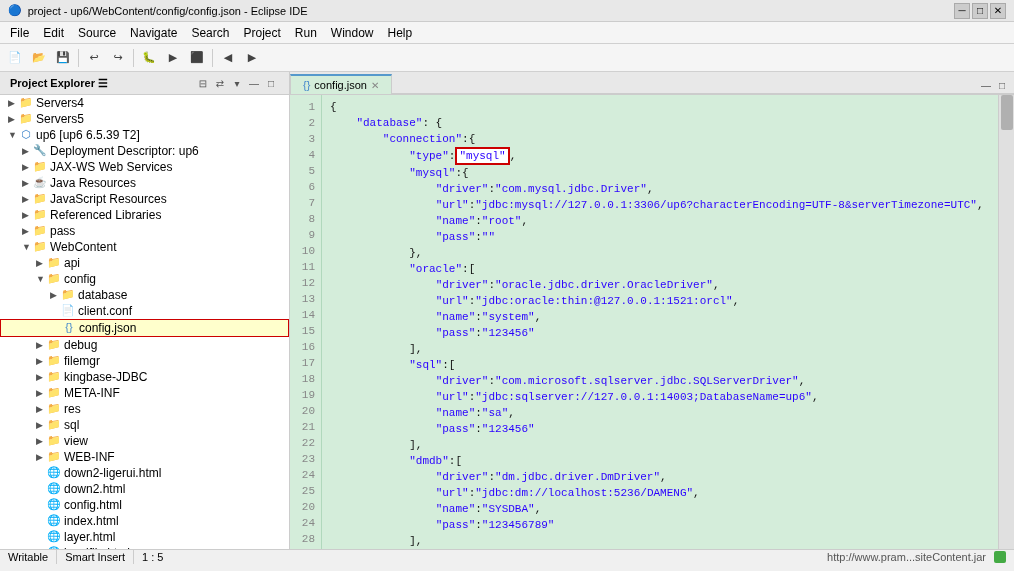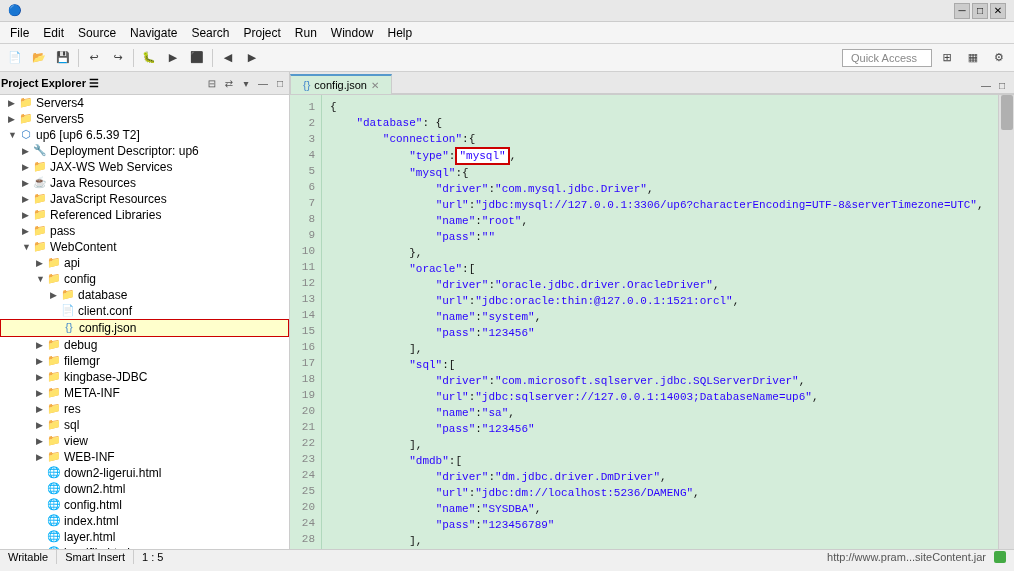--- a/index.html
+++ b/index.html
@@ -87,21 +87,21 @@
       width: 290px;
       min-width: 290px;
       background: #fff;
       border-right: 1px solid #ccc;
       display: flex;
       flex-direction: column;
       overflow: hidden;
     }
     #project-explorer-header {
       background: #e8e8e8;
-      padding: 3px 1px;
+      padding: 3px 10px;
       font-size: 11px;
       font-weight: bold;
       border-bottom: 1px solid #ccc;
       display: flex;
       align-items: center;
       justify-content: space-between;
     }
     #project-explorer-toolbar {
       display: flex; gap: 1px; align-items: center;
     }
@@ -215,20 +215,21 @@
       flex: 1;
       overflow: hidden;
     }
   </style>
 </head>
 <body>
 
 <div id="title-bar">
   <div id="title-bar-left">
     <span>🔵</span>
+    <span>project - up6/WebContent/config/config.json - Eclipse IDE</span>
   </div>
   <div id="title-bar-right">
     <div class="title-btn">─</div>
     <div class="title-btn">□</div>
     <div class="title-btn">✕</div>
   </div>
 </div>
 
 <div id="menu-bar">
   <span class="menu-item">File</span>
@@ -249,26 +250,20 @@
   <div class="toolbar-sep"></div>
   <button class="toolbar-btn" title="Undo">↩</button>
   <button class="toolbar-btn" title="Redo">↪</button>
   <div class="toolbar-sep"></div>
   <button class="toolbar-btn" title="Debug">🐛</button>
   <button class="toolbar-btn" title="Run">▶</button>
   <button class="toolbar-btn" title="Stop">⬛</button>
   <div class="toolbar-sep"></div>
   <button class="toolbar-btn" title="Back">◀</button>
   <button class="toolbar-btn" title="Forward">▶</button>
-  <div class="toolbar-quick-access">
-    <div class="quick-access-box">Quick Access</div>
-    <button class="toolbar-btn">⊞</button>
-    <button class="toolbar-btn">▦</button>
-    <button class="toolbar-btn">⚙</button>
-  </div>
 </div>
 
 <div id="main-area">
 
   <div id="project-explorer">
     <div id="project-explorer-header">
       <span>Project Explorer ☰</span>
       <div id="project-explorer-toolbar">
         <button class="pe-btn" title="Collapse All">⊟</button>
         <button class="pe-btn" title="Link with Editor">⇄</button>

